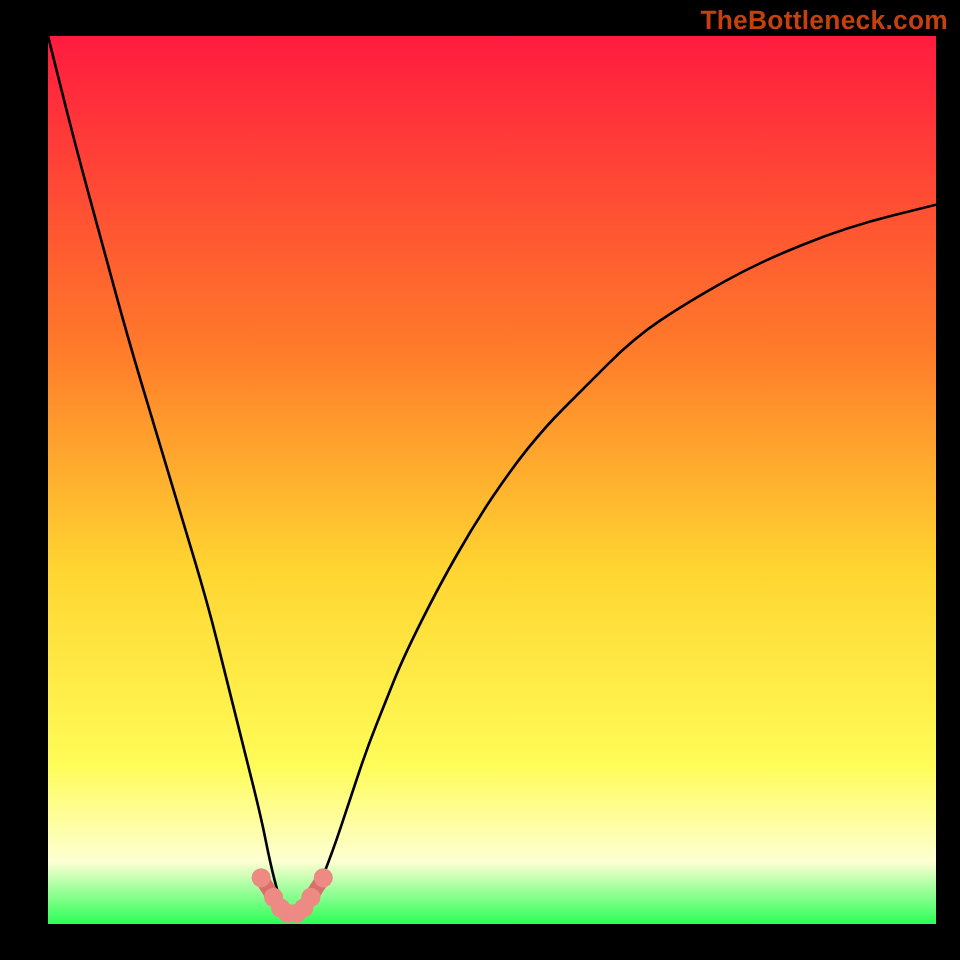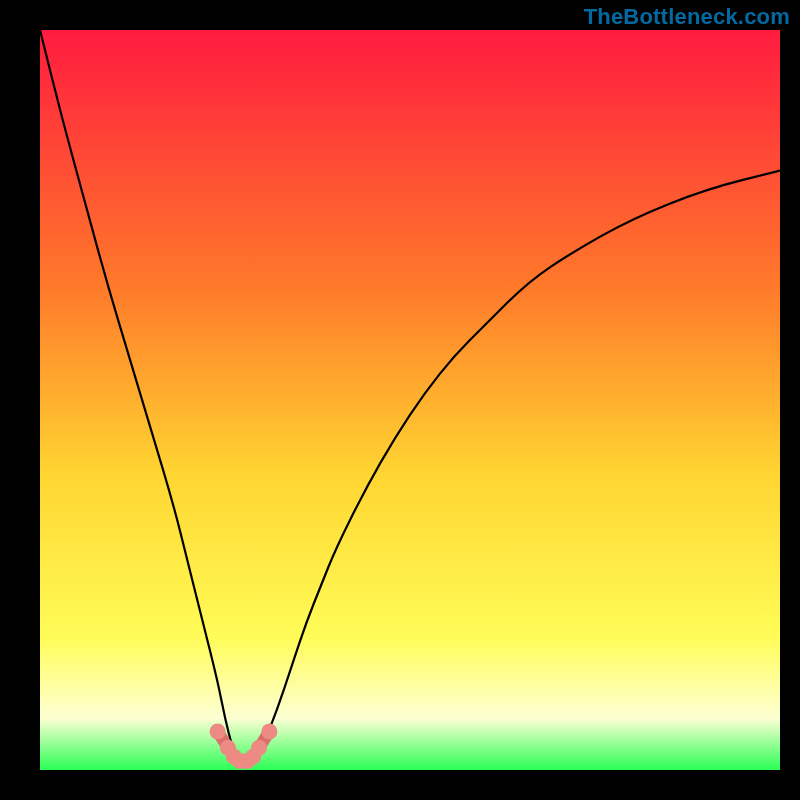--- a/index.html
+++ b/index.html
@@ -14,21 +14,21 @@
   .outer {
     position: relative;
     width: 800px;
     height: 800px;
     background: #000;
   }
   .attribution {
     position: absolute;
     top: 4px;
     right: 10px;
-    color: #0369a1;
+    color: #c2410c;
     font-size: 22px;
     font-weight: 600;
     letter-spacing: 0.2px;
     z-index: 20;
   }
   .plot-wrap {
     position: absolute;
     left: 40px;
     top: 30px;
     width: 740px;

